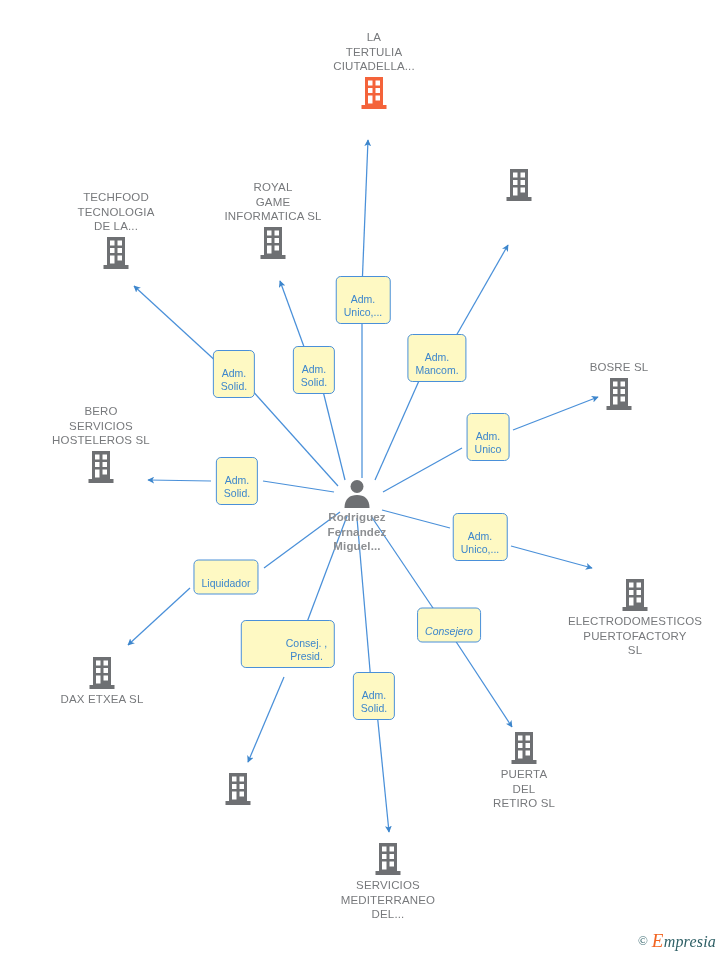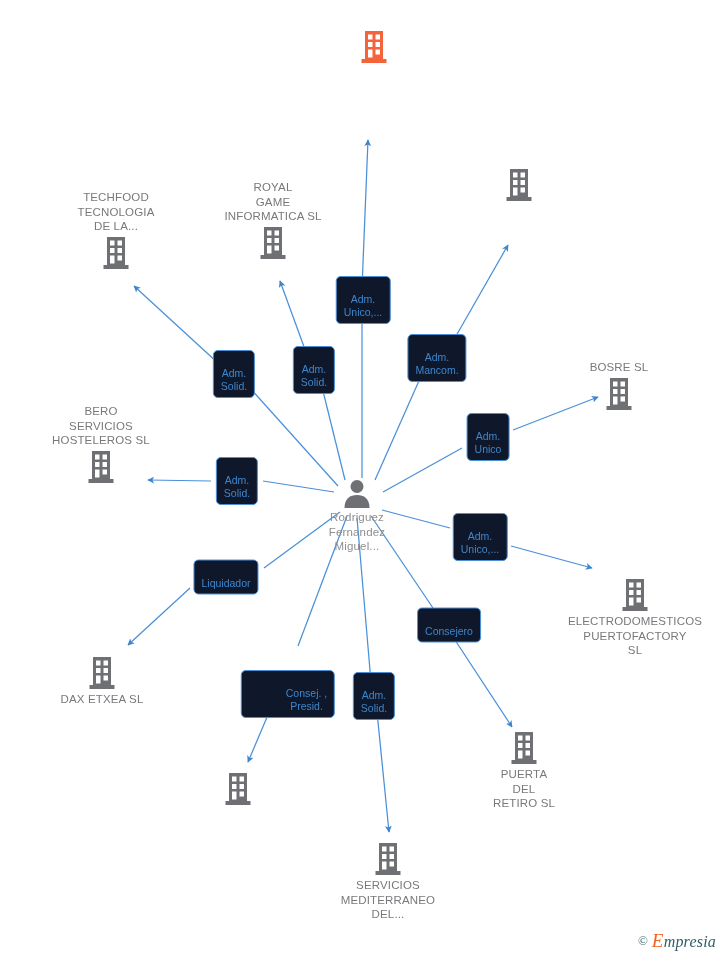--- a/index.html
+++ b/index.html
@@ -29,33 +29,34 @@
   }
   .node-label {
     font-size: 11.5px;
     line-height: 14.5px;
     color: #77797c;
     letter-spacing: 0.15px;
     white-space: pre-line;
   }
   .node-label.center-person {
     color: #8d8f92;
+    font-weight: bold;
   }
   .node-icon {
     display: block;
     margin: 0 auto;
   }
   .node.label-top .node-label { margin-bottom: 2px; }
   .node.label-bottom .node-label { margin-top: 2px; }
 
   .edge-label {
     position: absolute;
     border: 1px solid #4a90d9;
     border-radius: 5px;
-    background: #0f172a;
+    background: #fef9c3;
     color: #3d86cc;
     font-size: 10.5px;
     line-height: 13px;
     text-align: center;
     padding: 3px 7px 4px 7px;
     white-space: pre-line;
     transform: translate(-50%, -50%);
     box-sizing: border-box;
   }
   .watermark {
@@ -125,20 +126,23 @@
 
     <line x1="347" y1="516" x2="298" y2="646"></line>
     <line x1="284" y1="677" x2="248" y2="762" marker-end="url(#arrowhead)"></line>
 
     <line x1="357" y1="518" x2="371" y2="682"></line>
     <line x1="377" y1="712" x2="389" y2="832" marker-end="url(#arrowhead)"></line>
   </g>
 </svg>
 
 <div class="node label-top" style="left:374px; top:30px;">
+  <div class="node-label">LA
+TERTULIA
+CIUTADELLA...</div>
   <svg class="node-icon" width="28" height="34" viewBox="0 0 28 34">
     <rect x="5" y="1" width="18" height="28" fill="#f4633a"></rect>
     <rect x="1.5" y="29" width="25" height="4" fill="#f4633a"></rect>
     <rect x="8" y="4.5" width="4.5" height="5" fill="#fff"></rect>
     <rect x="15.5" y="4.5" width="4.5" height="5" fill="#fff"></rect>
     <rect x="8" y="12" width="4.5" height="5" fill="#fff"></rect>
     <rect x="15.5" y="12" width="4.5" height="5" fill="#fff"></rect>
     <rect x="8" y="19.5" width="4.5" height="8" fill="#fff"></rect>
     <rect x="15.5" y="19.5" width="4.5" height="5" fill="#fff"></rect>
   </svg>
@@ -328,24 +332,24 @@
   <span>Adm.
 Solid.</span>
 </div>
 <div class="edge-label" style="left:480px; top:537px;">
   <span>Adm.
 Unico,...</span>
 </div>
 <div class="edge-label" style="left:226px; top:577px;">
   <span>Liquidador</span>
 </div>
-<div class="edge-label" style="left:449px; top:625px;">
+<div class="edge-label" style="left:449px; top:625px;font-style:italic;">
   <span>Consejero</span>
 </div>
-<div class="edge-label" style="left:288px; top:694px;padding-left:44px;">
+<div class="edge-label" style="left:288px; top:644px;padding-left:44px;">
   <span>Consej. ,
 Presid.</span>
 </div>
 <div class="edge-label" style="left:374px; top:696px;">
   <span>Adm.
 Solid.</span>
 </div>
 
 <div class="watermark">
   <span class="wm-c">©</span>

